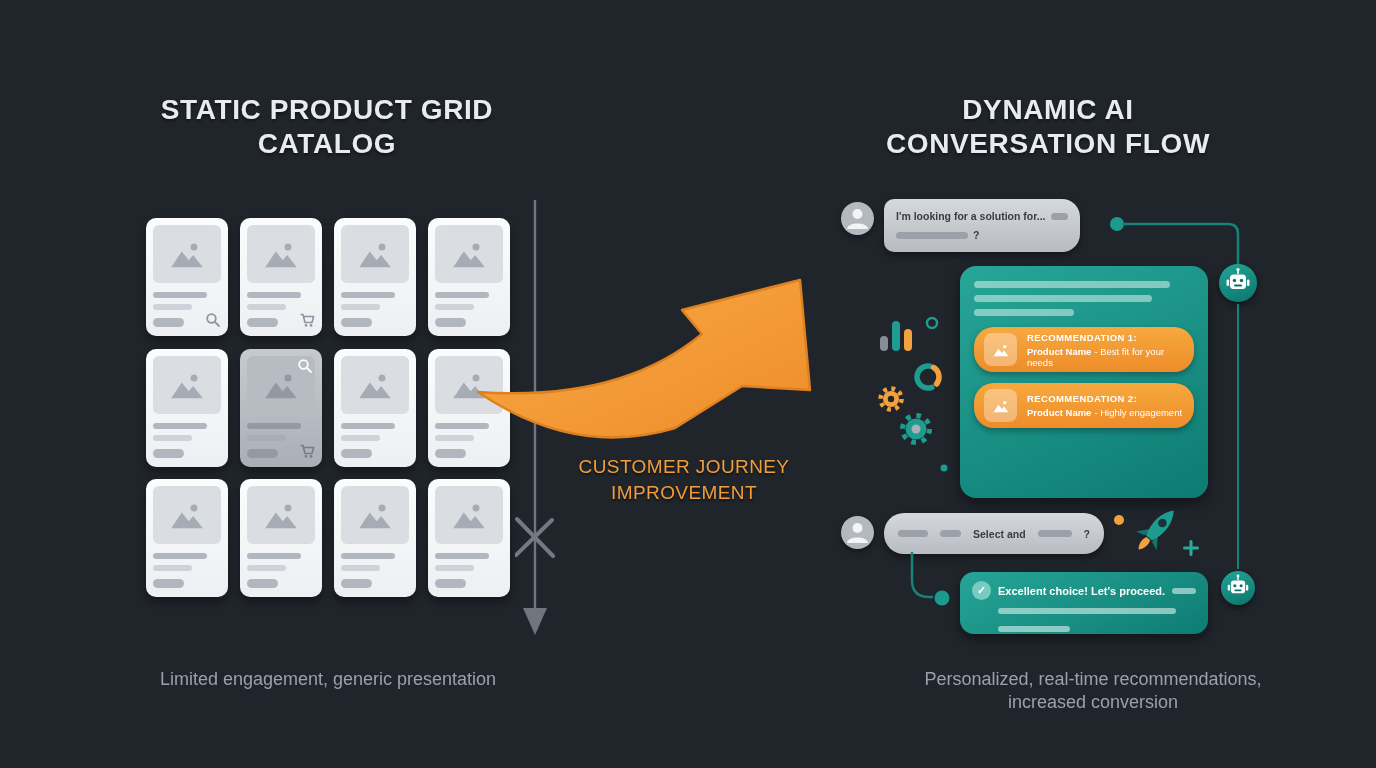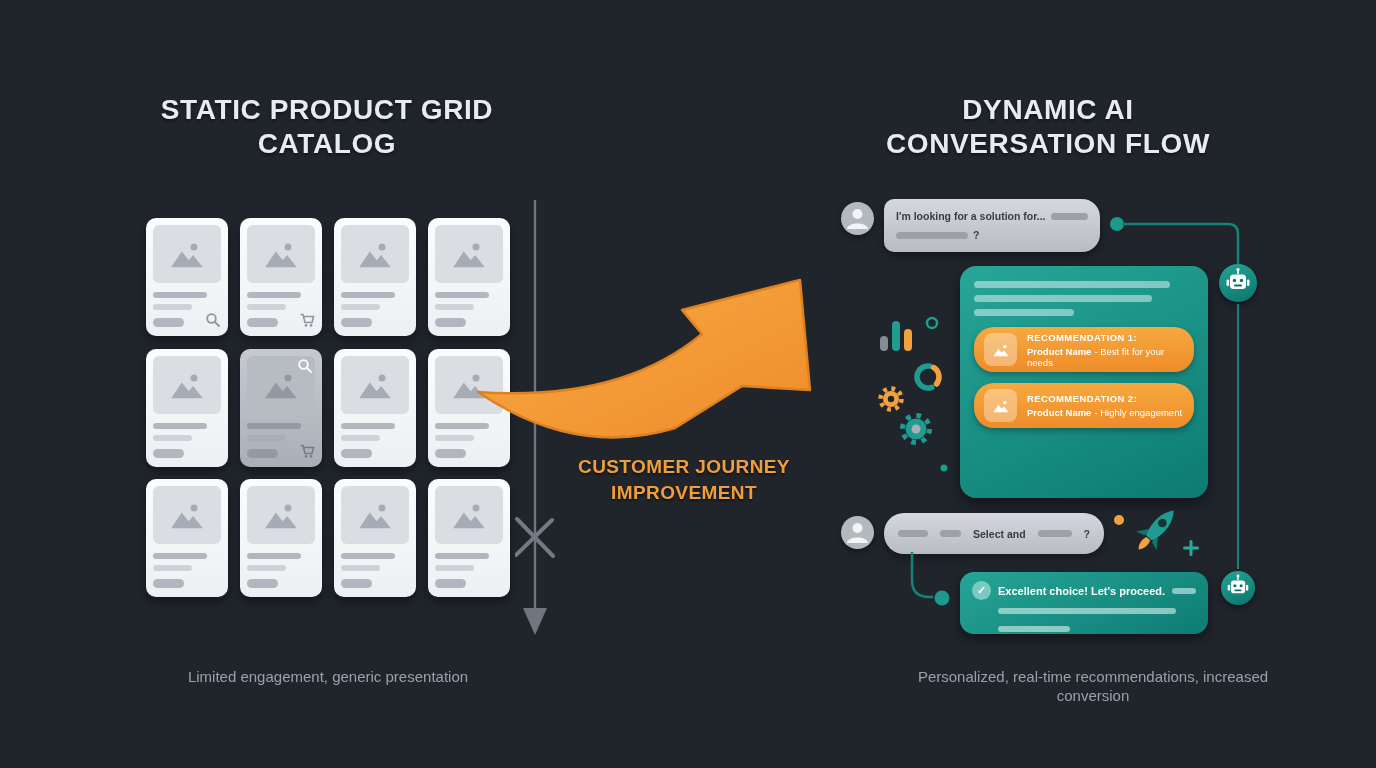--- a/index.html
+++ b/index.html
@@ -2,25 +2,25 @@
 <html><head>
 <meta charset="utf-8">
 <style>
   html,body{margin:0;padding:0;background:#14171c;}
   #canvas{position:relative;width:1376px;height:768px;background:#20252c;overflow:hidden;
           font-family:"Liberation Sans",sans-serif;}
   .title{position:absolute;color:#e9ebef;font-size:28px;font-weight:700;letter-spacing:.6px;
          text-align:center;line-height:1.22;text-shadow:0 2px 3px rgba(0,0,0,.45);}
   #left-title{left:147px;top:93px;width:360px;}
   #right-title{left:848px;top:93px;width:400px;}
-  .caption{position:absolute;color:#9aa1aa;font-size:15px;text-align:center;line-height:1.25;}
+  .caption{position:absolute;color:#9aa1aa;font-size:18px;text-align:center;line-height:1.25;}
   #left-caption{left:108px;top:668px;width:440px;}
   #right-caption{left:893px;top:668px;width:400px;}
   #journey-label{position:absolute;left:556px;top:454px;width:256px;text-align:center;
-                 color:#f09d3b;font-size:19px;font-weight:700;letter-spacing:.4px;line-height:1.35;
+                 color:#f09d3b;font-size:19px;font-weight:400;letter-spacing:.4px;line-height:1.35;
                  text-shadow:0 2px 2px rgba(0,0,0,.5);}
   
   #product-grid{position:absolute;left:146px;top:218px;display:grid;
                 grid-template-columns:repeat(4,82px);grid-auto-rows:118px;gap:12.5px 12px;}
   .pcard{position:relative;border-radius:10px;background:linear-gradient(180deg,#fbfcfd,#edeff2);
          box-shadow:0 5px 10px rgba(0,0,0,.38);padding:7px;box-sizing:border-box;}
   .pcard .pimg{height:58px;background:#dadde2;border-radius:6px;display:flex;
                align-items:center;justify-content:center;}
   .pline1{margin-top:9px;height:6px;border-radius:3px;background:#b2b7bf;width:80%;}
   .pline2{margin-top:6px;height:6px;border-radius:3px;background:#cfd2d8;width:58%;}
@@ -31,21 +31,21 @@
   .pcard.hl .pline2{background:#a9aeb6;}
   .cico{position:absolute;right:7px;bottom:8px;width:16px;height:16px;}
   .cico.tr{top:9px;right:9px;bottom:auto;}
   
   .abs{position:absolute;}
   
   .avatar{position:absolute;width:33px;height:33px;border-radius:50%;background:#b4b8bf;
           box-shadow:0 3px 6px rgba(0,0,0,.4);}
   .bubble{position:absolute;background:linear-gradient(180deg,#d5d8dc,#b8bcc2);
           box-shadow:0 4px 8px rgba(0,0,0,.4);box-sizing:border-box;}
-  #user-bubble-1{left:884px;top:199px;width:216px;height:53px;border-radius:10px 18px 18px 10px;
+  #user-bubble-1{left:884px;top:199px;width:196px;height:53px;border-radius:10px 18px 18px 10px;
                  padding:11px 12px;}
   #user-bubble-2{left:884px;top:513px;width:220px;height:41px;border-radius:20px;
                  padding:0 14px;display:flex;align-items:center;gap:12px;}
   .btext{color:#383d45;font-size:10.5px;font-weight:700;white-space:nowrap;}
   .pill{display:inline-block;height:7px;border-radius:4px;background:#9ba0a9;vertical-align:middle;}
   .brow{display:flex;align-items:center;gap:5px;}
   .brow+.brow{margin-top:7px;}
   .tealline{position:absolute;background:#15837a;}
   .tealdot{position:absolute;border-radius:50%;background:#1b9a8d;}
   .badge{position:absolute;border-radius:50%;background:linear-gradient(160deg,#23a496,#0c756c);

